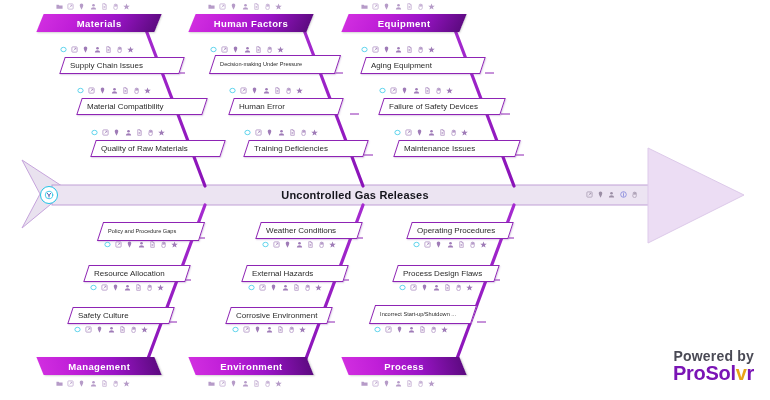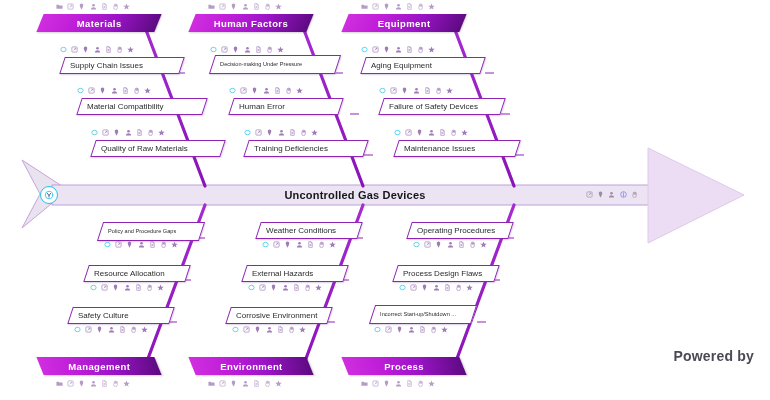--- a/index.html
+++ b/index.html
@@ -151,21 +151,21 @@
   </svg>
 
   <div id="tailBadge">
     <svg viewBox="0 0 24 24" fill="none" stroke="#3b3f9e" stroke-width="2" stroke-linecap="round">
       <circle cx="12" cy="12" r="9" stroke="#22c3e6"></circle>
       <path d="M8 8 L12 13 L16 8"></path>
       <path d="M12 13 L12 17"></path>
     </svg>
   </div>
 
-  <div id="spineTitle">Uncontrolled Gas Devices</div>
+  <div id="spineTitle">Uncontrolled Gas Releases</div>
 
   <div class="icons grey" id="spineIcons">
     <span class="ic">
         <svg viewBox="0 0 16 16" fill="none" stroke="#6b5b77" stroke-width="1.5">
           <rect x="2" y="2" width="12" height="12" rx="2"></rect>
           <path d="M6 10 L11 5 M8 5 h3 v3"></path>
         </svg>
       </span>
     <span class="ic">
         <svg viewBox="0 0 16 16" fill="#6b5b77">
@@ -185,20 +185,21 @@
         </svg>
       </span>
     <span class="ic">
         <svg viewBox="0 0 16 16" fill="none" stroke="#6b5b77" stroke-width="1.4">
           <path d="M5 9 V4.5 a1.2 1.2 0 0 1 2.4 0 V8 V3.2 a1.2 1.2 0 0 1 2.4 0 V8 V4.6 a1.2 1.2 0 0 1 2.4 0 V11 a4 4 0 0 1-4 4 H8 a4 4 0 0 1-4-4 V8.6"></path>
         </svg>
       </span>
   </div>
 
   <div id="poweredBy">Powered by</div>
+  <div id="logo"><span>ProSol</span><span class="chk">v</span><span>r</span></div>
 
 <div class="cat top" style="left: 40px; top: 14px; width: 118px;">
       <span>Materials</span>
     </div>
     <div class="icons grey" style="left: 56px; top: 2px;">
       <span class="ic">
         <svg viewBox="0 0 16 16" fill="#8a5fa8">
           <path d="M1 4 h5 l1.4 1.6 H15 V13 H1 Z"></path>
         </svg>
       </span>

